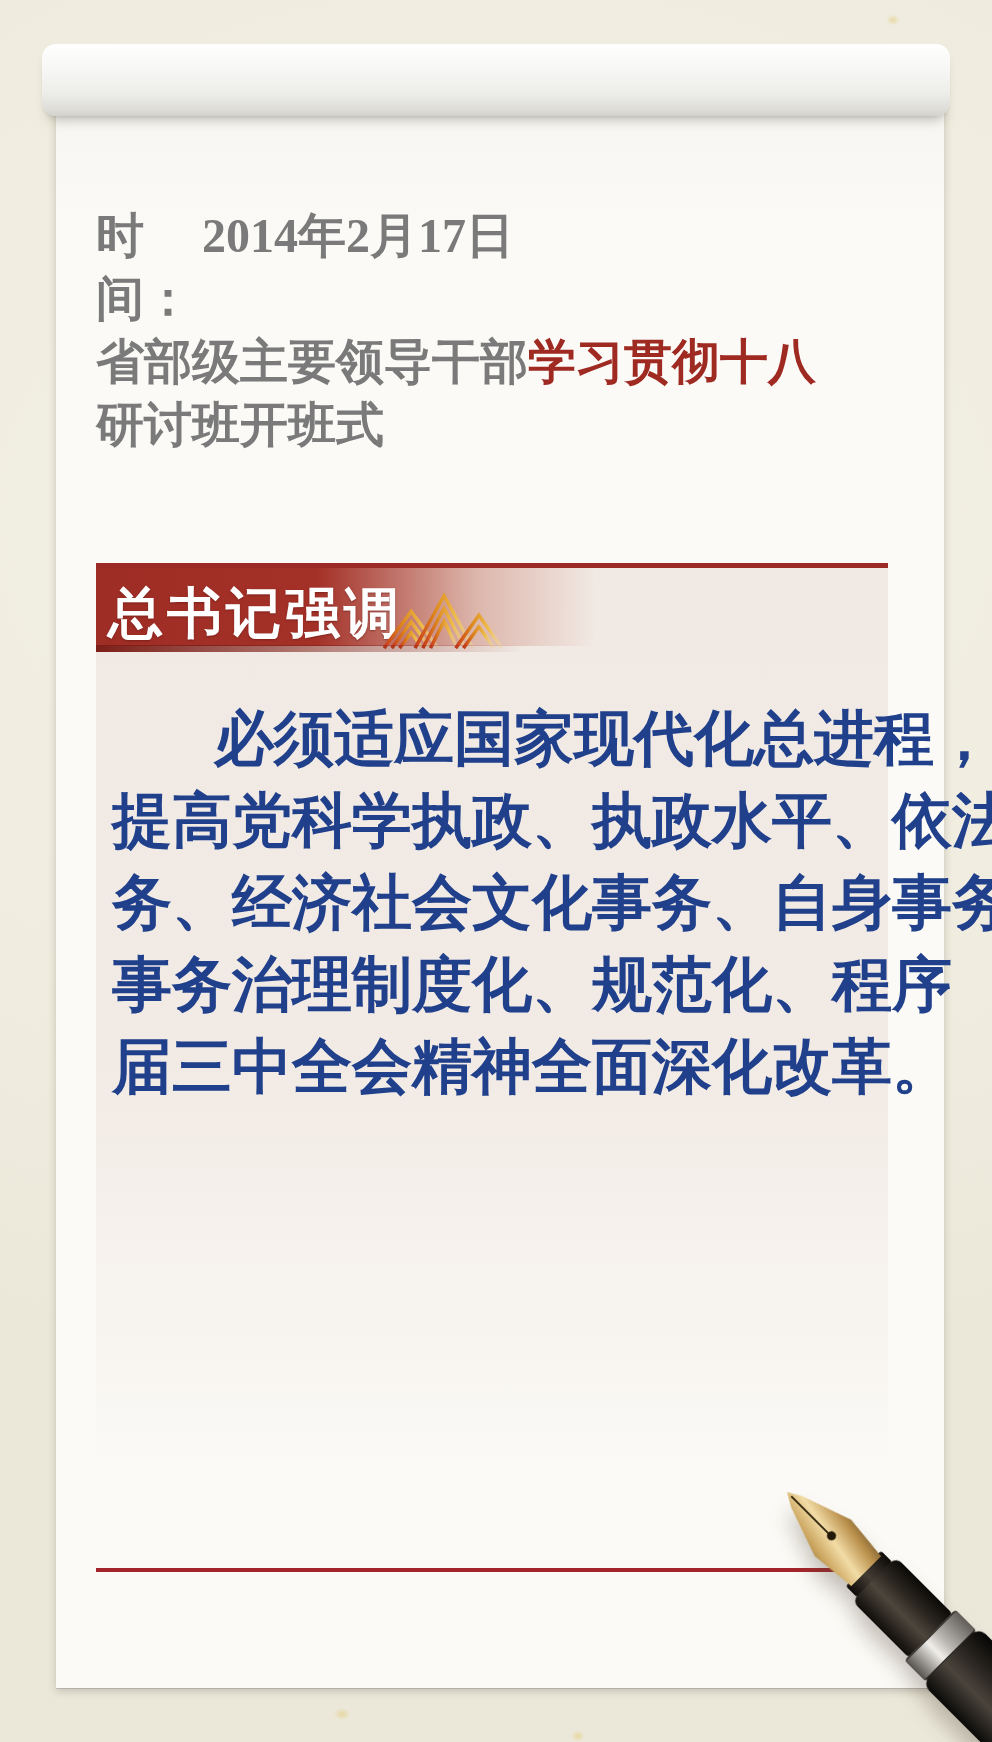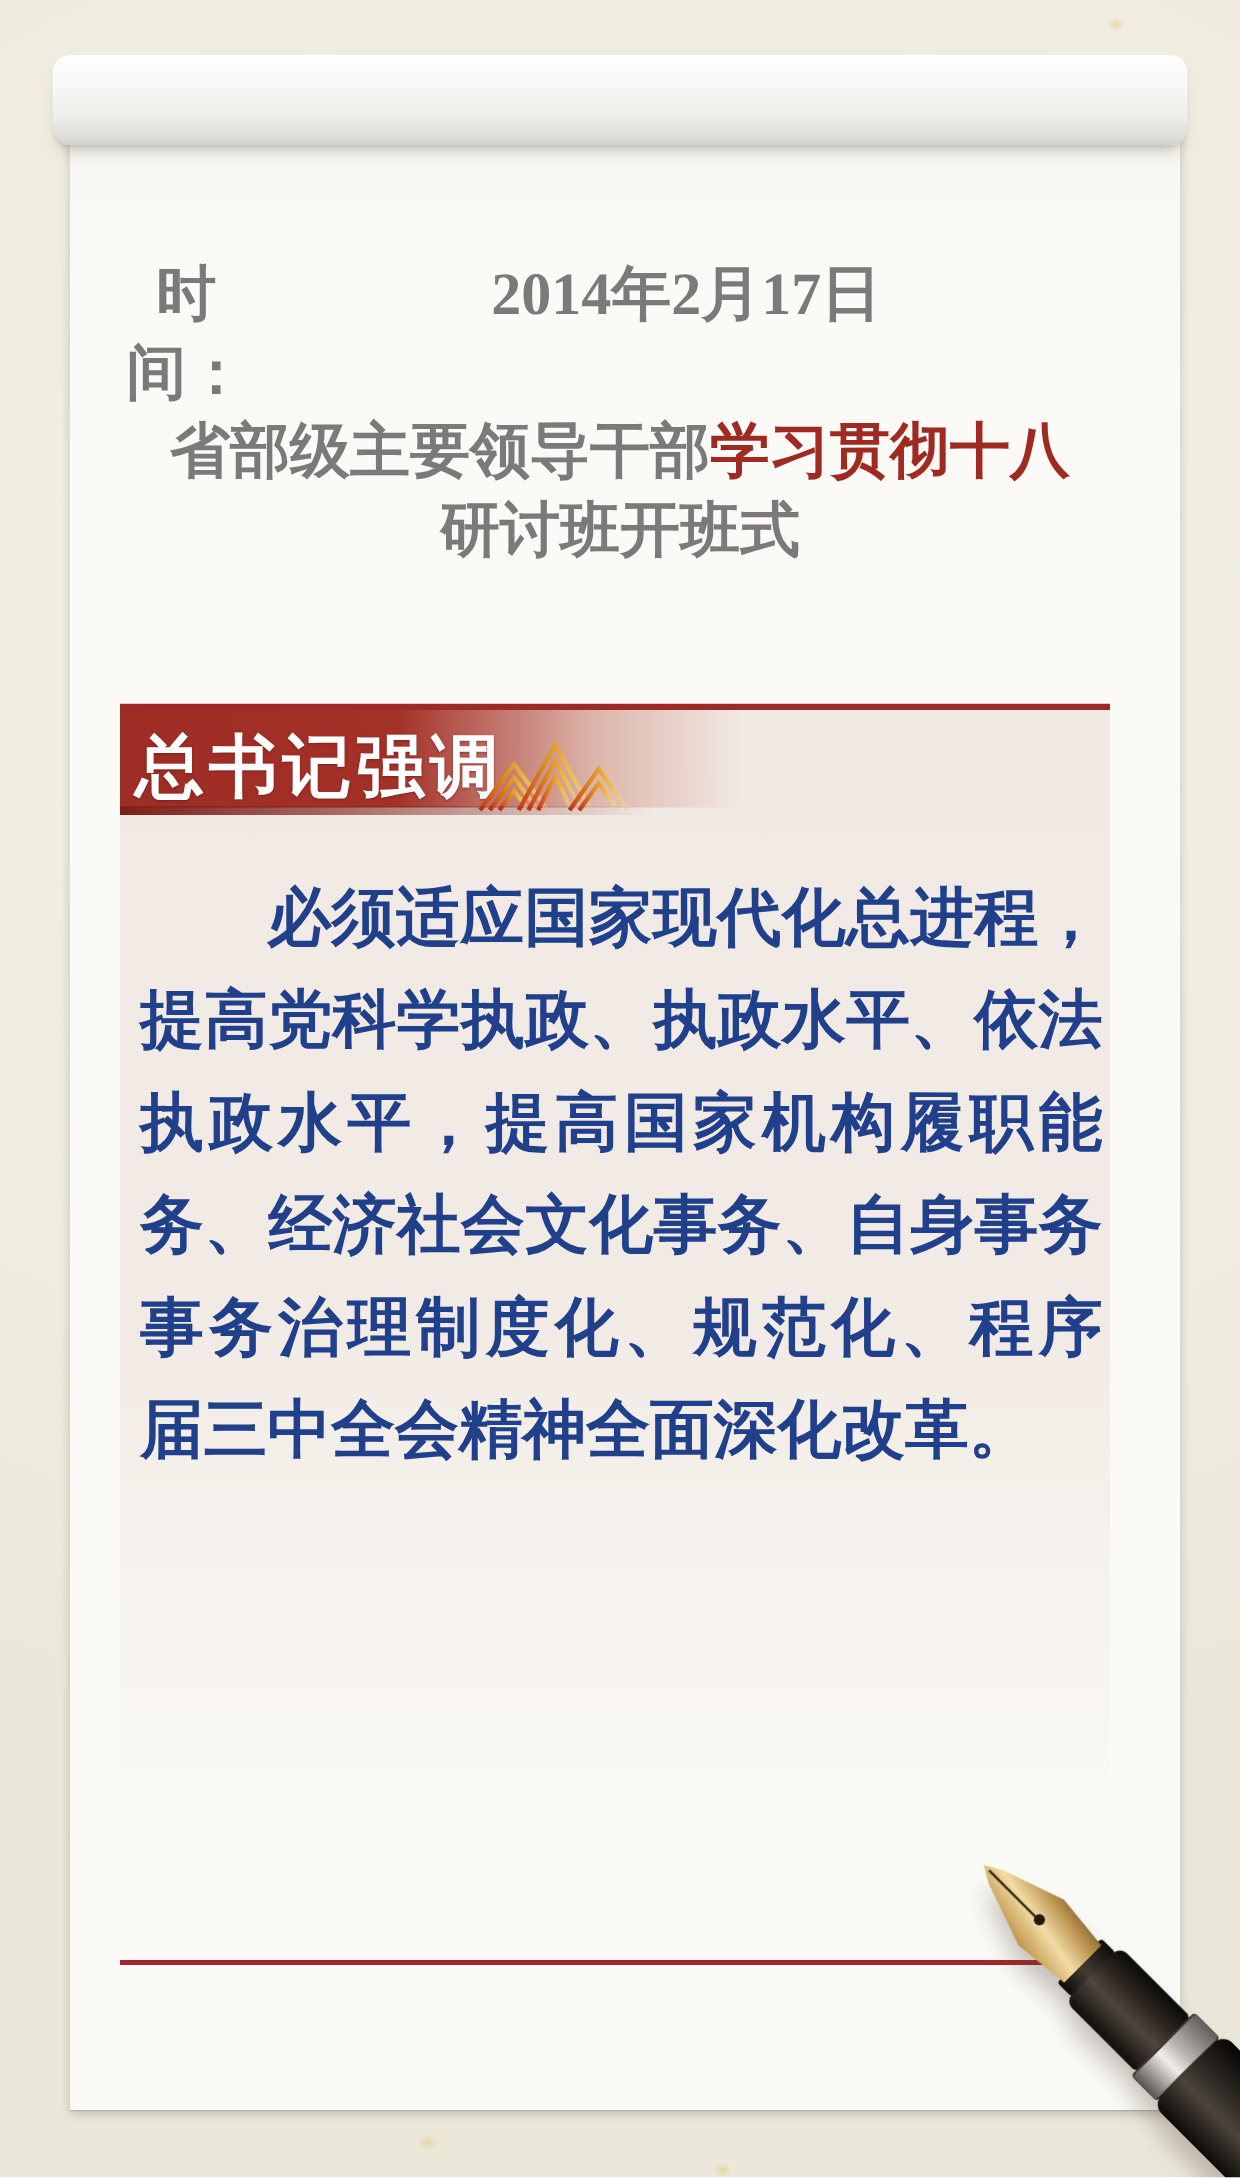--- a/index.html
+++ b/index.html
@@ -28,21 +28,20 @@
     position:absolute;left:56px;top:108px;width:888px;height:1580px;
     background:linear-gradient(180deg,#f7f6f2 0%,#fbfaf7 8%,#fbfaf6 100%);
     box-shadow:0 3px 8px rgba(100,95,80,.30), 0 1px 0 #c9c8c3;
     z-index:1;
   }
   
   .meta{
     position:absolute;left:96px;top:204px;width:800px;z-index:5;
     color:#7a7a7a;font-weight:bold;font-size:48px;line-height:63px;
     font-family:"Liberation Serif", serif;
-    text-align:center;
   }
   .meta-row{display:flex;align-items:flex-start;}
   .meta-label{flex:0 0 106px;letter-spacing:0;}
   .meta-content{flex:1;}
   .occ-line{white-space:nowrap;}
   .seg-gray{color:#7a7a7a;}
   .seg-red{color:#9e2a22;}
   
   .rule-top{
     position:absolute;left:96px;top:563px;width:792px;height:5px;background:#9c2b28;z-index:6;
@@ -61,22 +60,22 @@
     background:linear-gradient(90deg,#7c1f18 0%,rgba(124,31,24,.6) 40%,rgba(124,31,24,0) 90%);
   }
   .banner-title{
     position:absolute;left:12px;top:9px;color:#ffffff;font-size:55px;font-weight:bold;
     letter-spacing:4px;font-family:"Liberation Serif", serif;text-shadow:0 1px 2px rgba(90,20,15,.5);text-align:center;
   }
   .mountains{position:absolute;left:282px;top:24px;width:136px;height:60px;}
   
   .quote{
     position:absolute;left:112px;top:698px;width:770px;z-index:5;
-    color:#20408c;font-size:51px;line-height:82px;font-weight:bold;
-    font-family:Liberation Mono, monospace;
+    color:#20408c;font-size:60px;line-height:82px;font-weight:bold;
+    font-family:Liberation Serif, serif;
   }
   .qline{text-align:justify;text-align-last:justify;white-space:nowrap;}
   .qline.first{padding-left:102px;}
   .qline.last{text-align:left;text-align-last:left;}
   
   .rule-bottom{
     position:absolute;left:96px;top:1568px;width:790px;height:4px;background:#a3242a;z-index:5;
   }
   
   .pen{
@@ -146,21 +145,20 @@
         <path d="M52 58 L66 30 L80 58"></path>
         <path d="M78 58 L102 24 L126 58"></path>
         <path d="M86 58 L102 36 L118 58"></path>
       </g>
     </svg>
   </div>
 
   <div class="quote">
       <div class="qline first">必须适应国家现代化总进程，</div>
       <div class="qline">提高党科学执政、执政水平、依法</div>
-      <div class="qline">执政水平，提高国家机构履职能</div>
       <div class="qline">务、经济社会文化事务、自身事务</div>
       <div class="qline">事务治理制度化、规范化、程序</div>
       <div class="qline last">届三中全会精神全面深化改革。</div>
     </div>
 
   <div class="rule-bottom"></div>
 
   <div class="pen">
     <div class="nib">
       <div class="nib-slit"></div>

